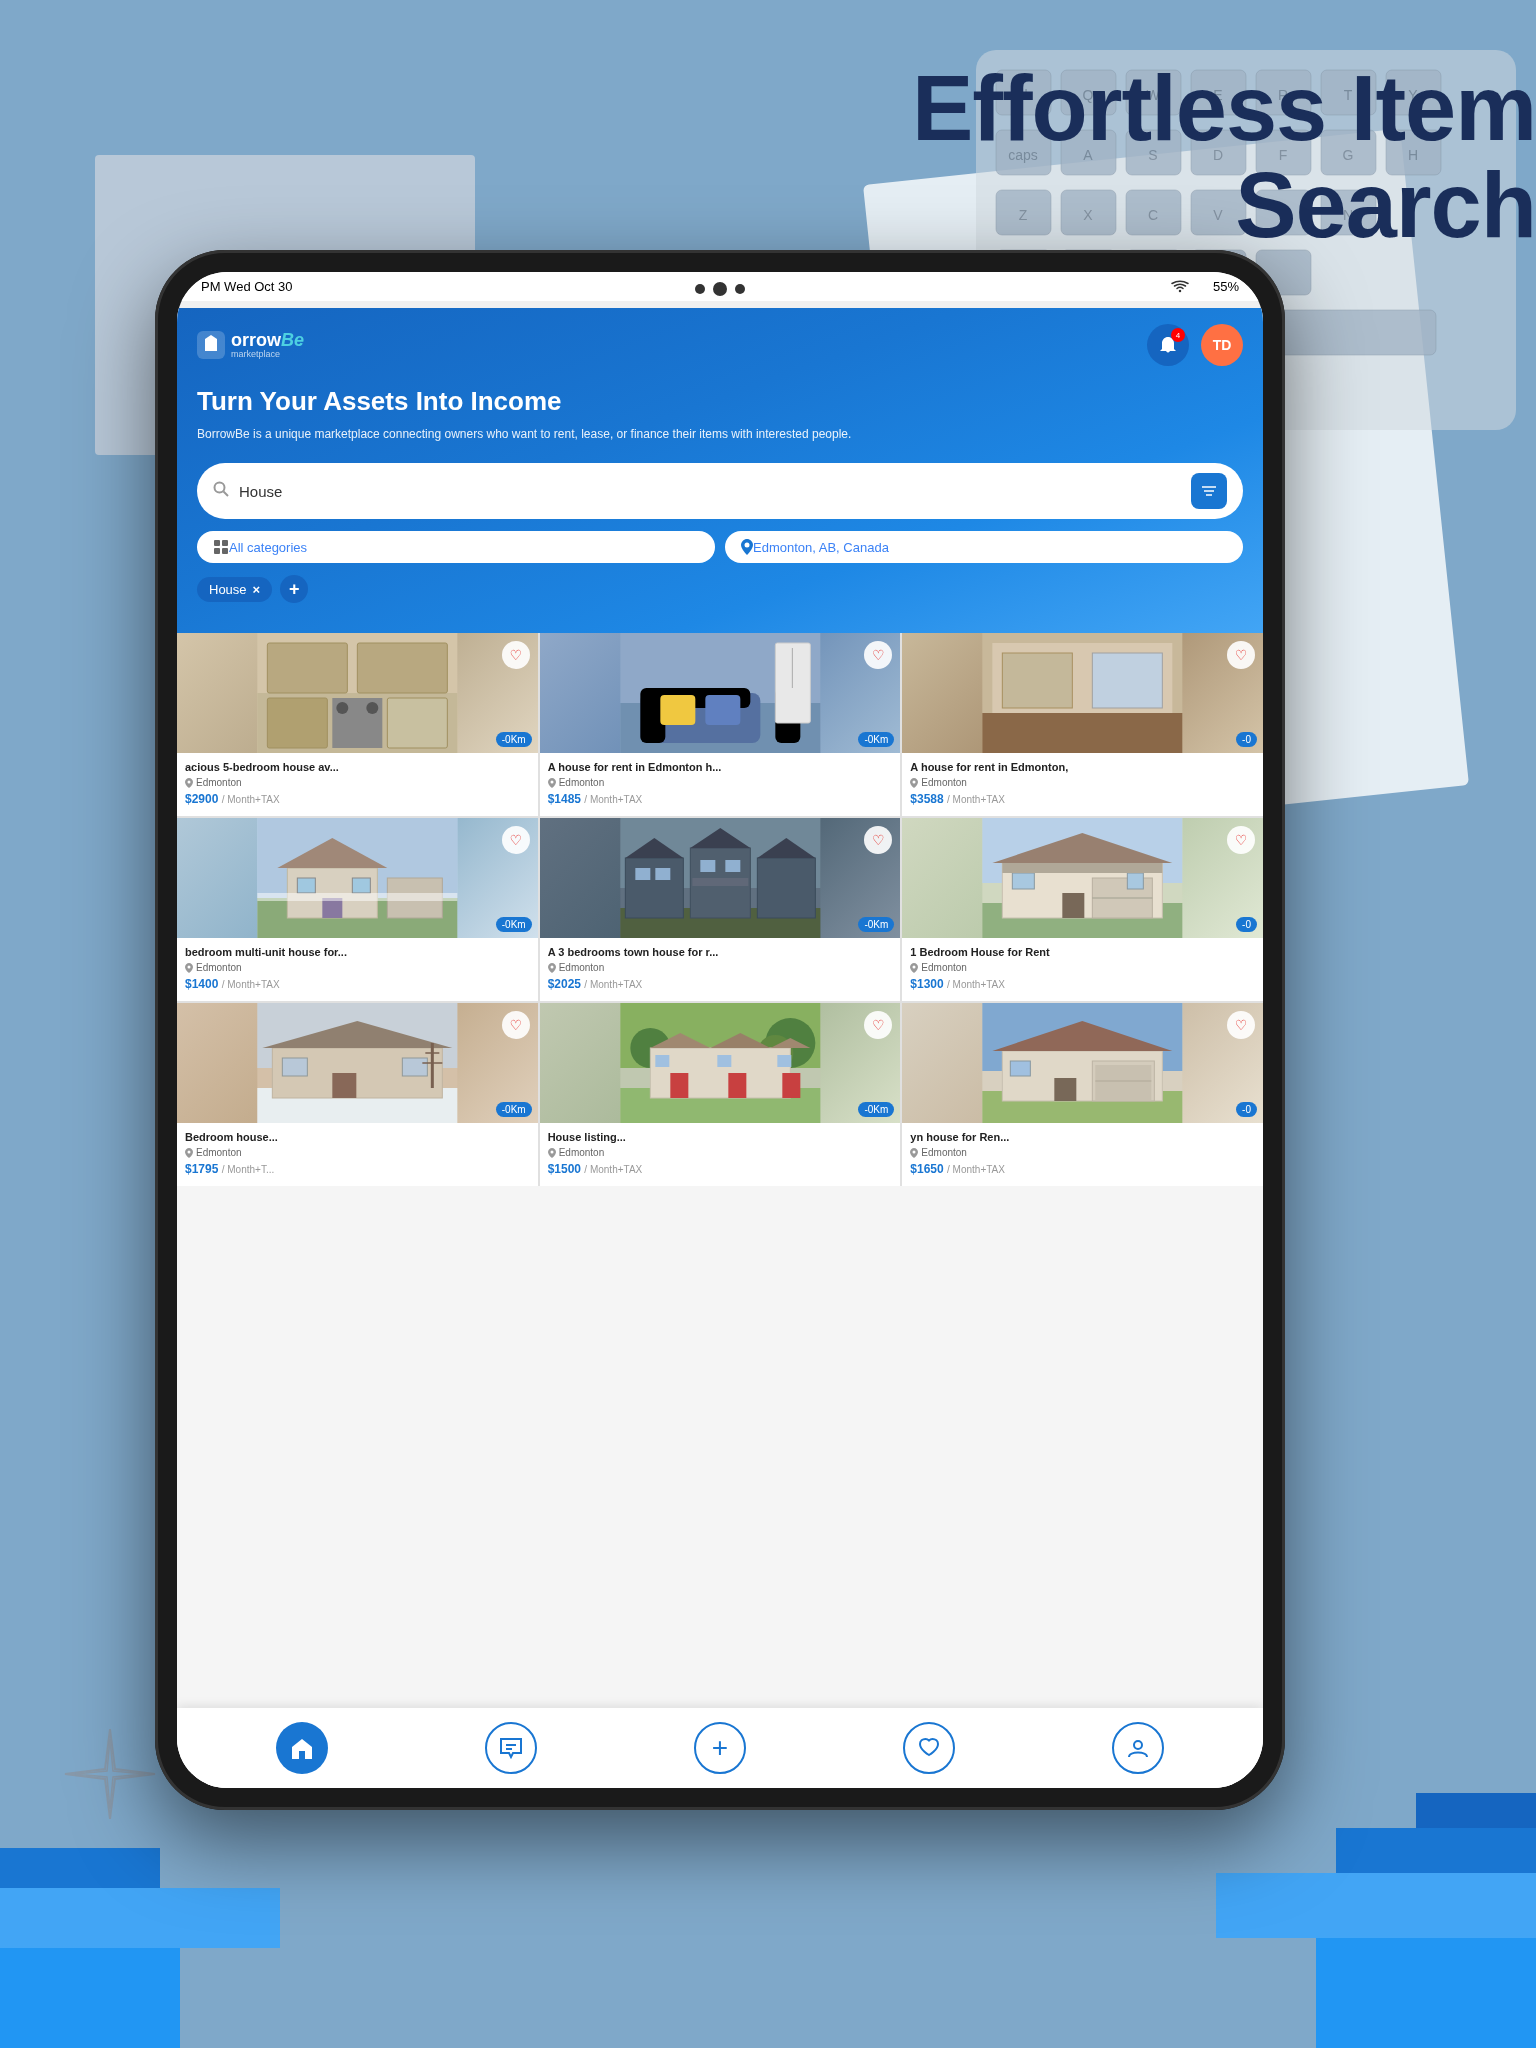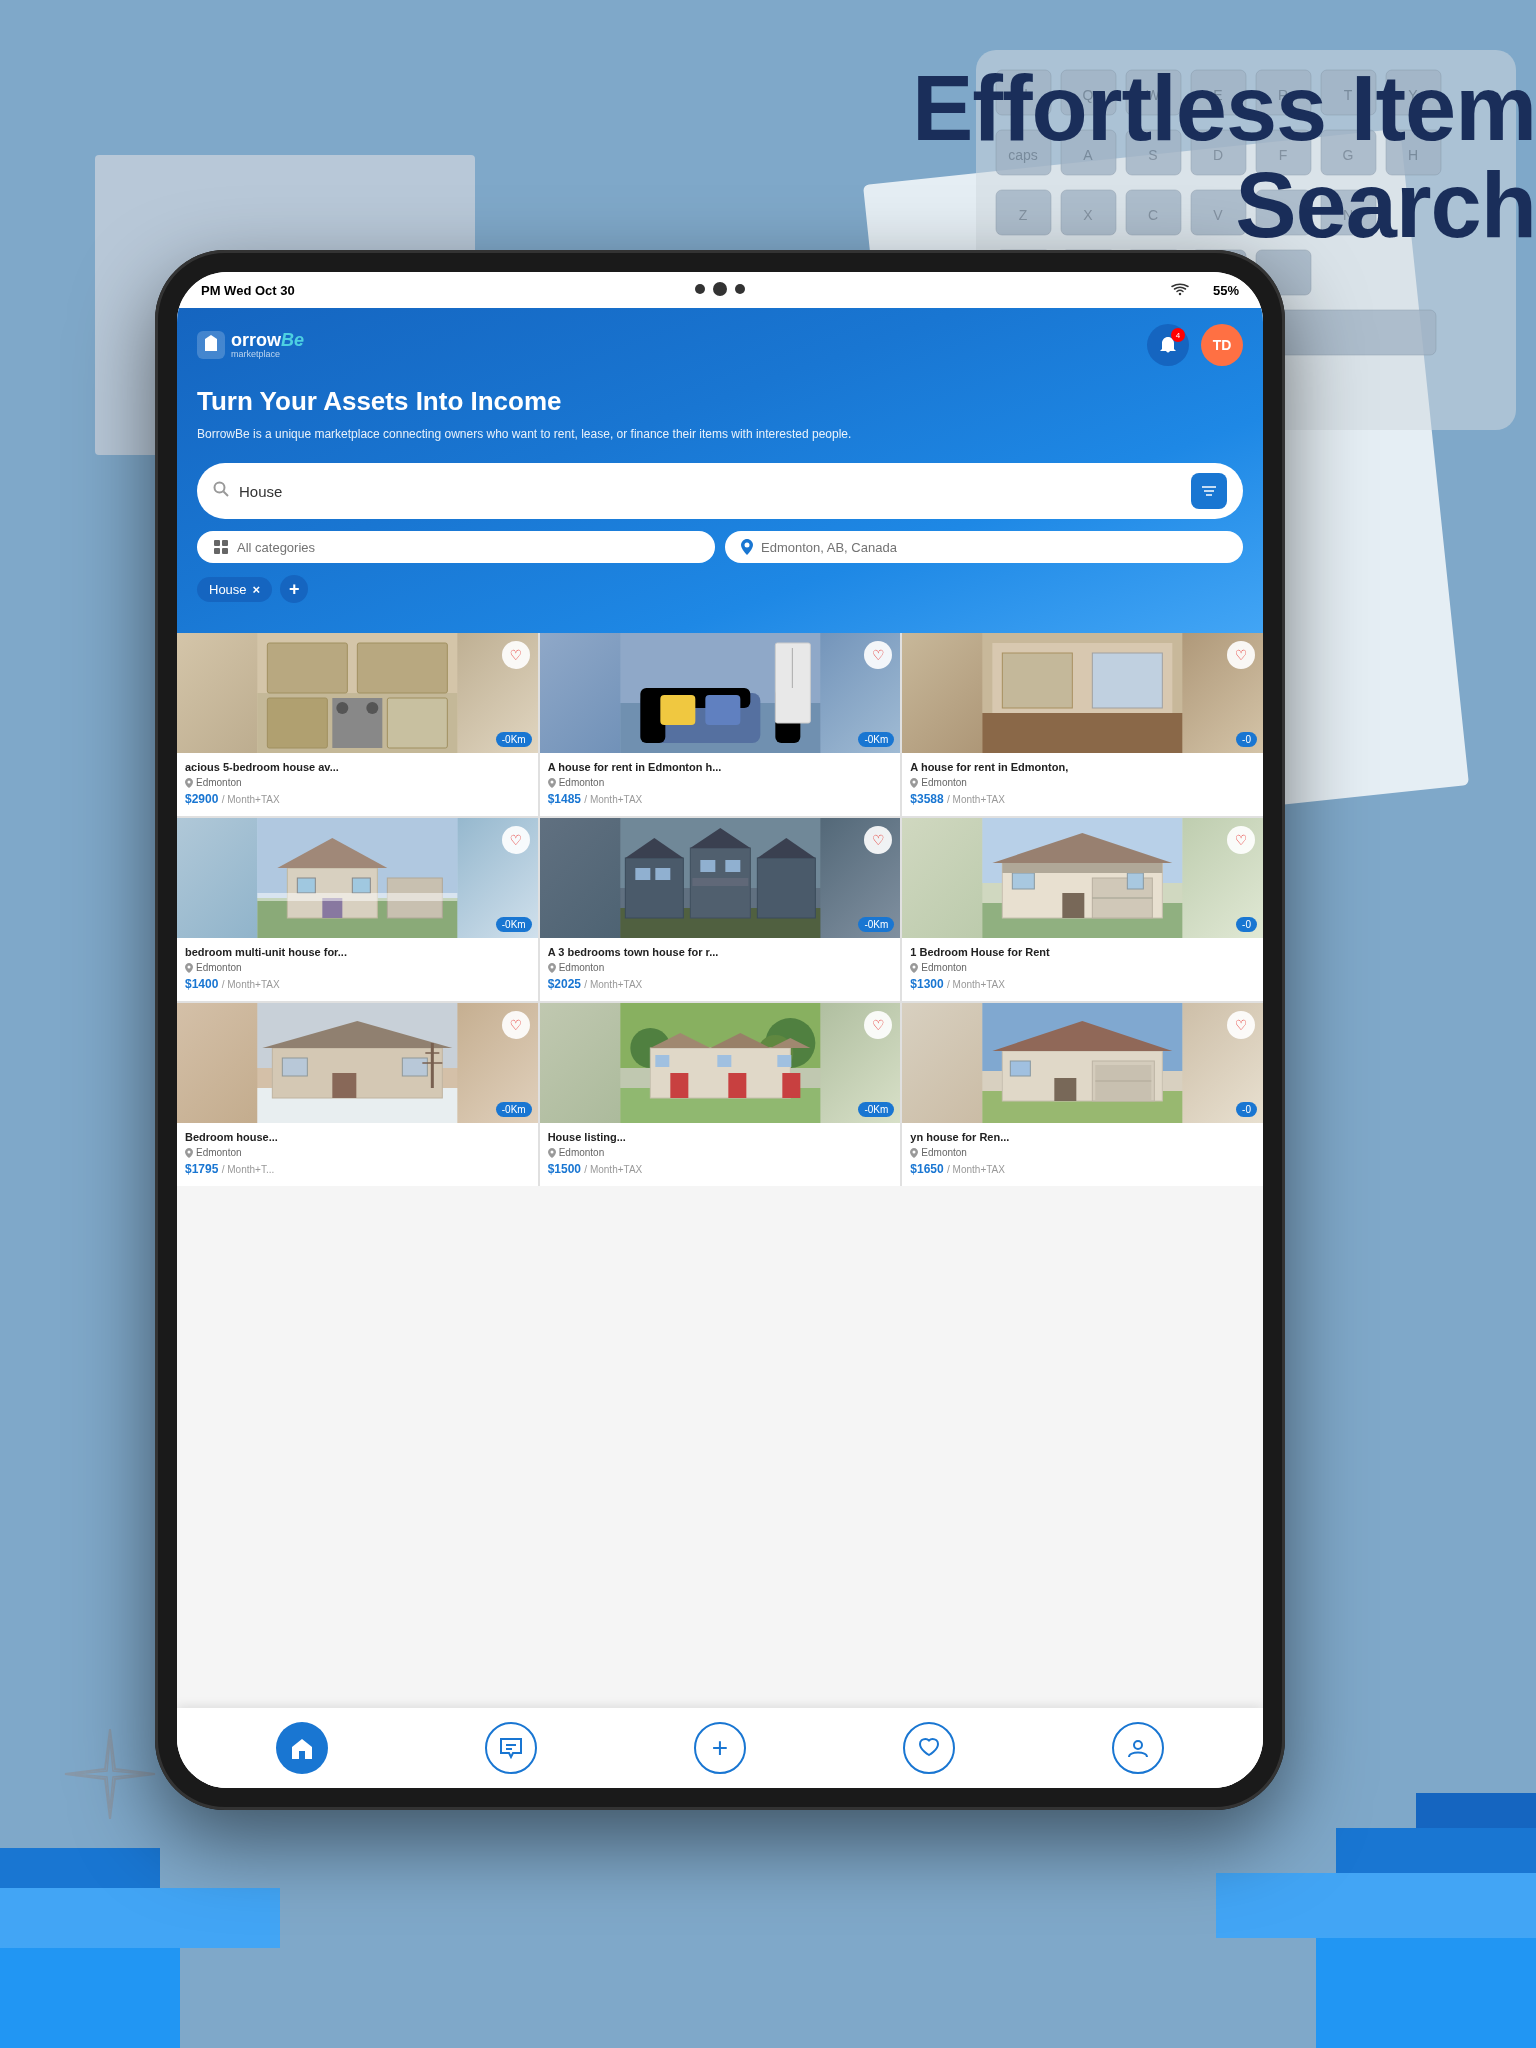--- a/index.html
+++ b/index.html
@@ -85,28 +85,28 @@
       border-radius: 50%;
     }
     .camera-dot.large {
       width: 14px; height: 14px;
     }
 
     
     .status-bar {
       position: absolute;
       top: 0; left: 0; right: 0;
-      height: 36px;
+      height: 29px;
       background: white;
       display: flex;
       align-items: center;
       justify-content: space-between;
       padding: 0 24px;
       font-size: 13px;
-      font-weight: 700;
+      font-weight: 400;
       z-index: 15;
     }
 
     
     .app-content {
       position: absolute;
       top: 36px; left: 0; right: 0; bottom: 0;
       background: #f5f5f5;
       overflow: hidden;
     }
@@ -219,24 +219,23 @@
     .filter-row {
       display: flex;
       gap: 10px;
       margin-bottom: 12px;
     }
     .filter-pill {
       background: white;
       border-radius: 24px;
       padding: 8px 16px;
       font-size: 13px;
-      color: #737373;
-      display: flex;
-      align-items: center;
-      gap: 8px;
+      color: #3b82f6;
+      display: flex;
+      align-items: center;
       flex: 1;
     }
 
     
     .tags-row {
       display: flex;
       gap: 8px;
       align-items: center;
     }
     .tag-chip {

